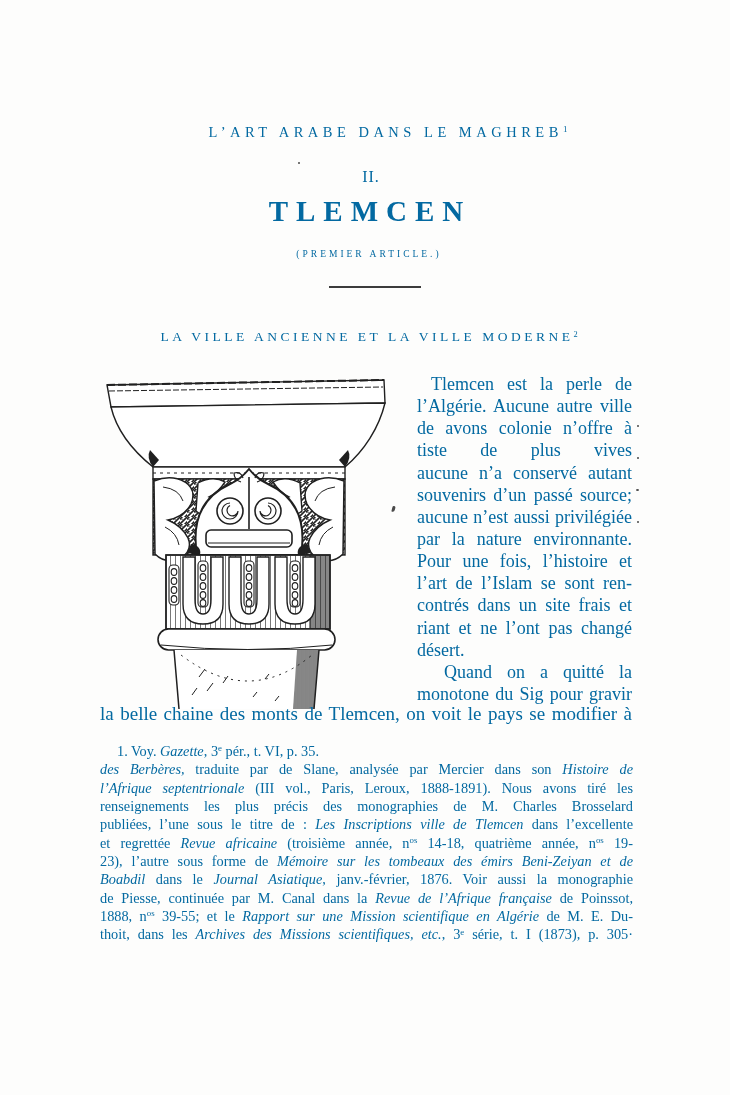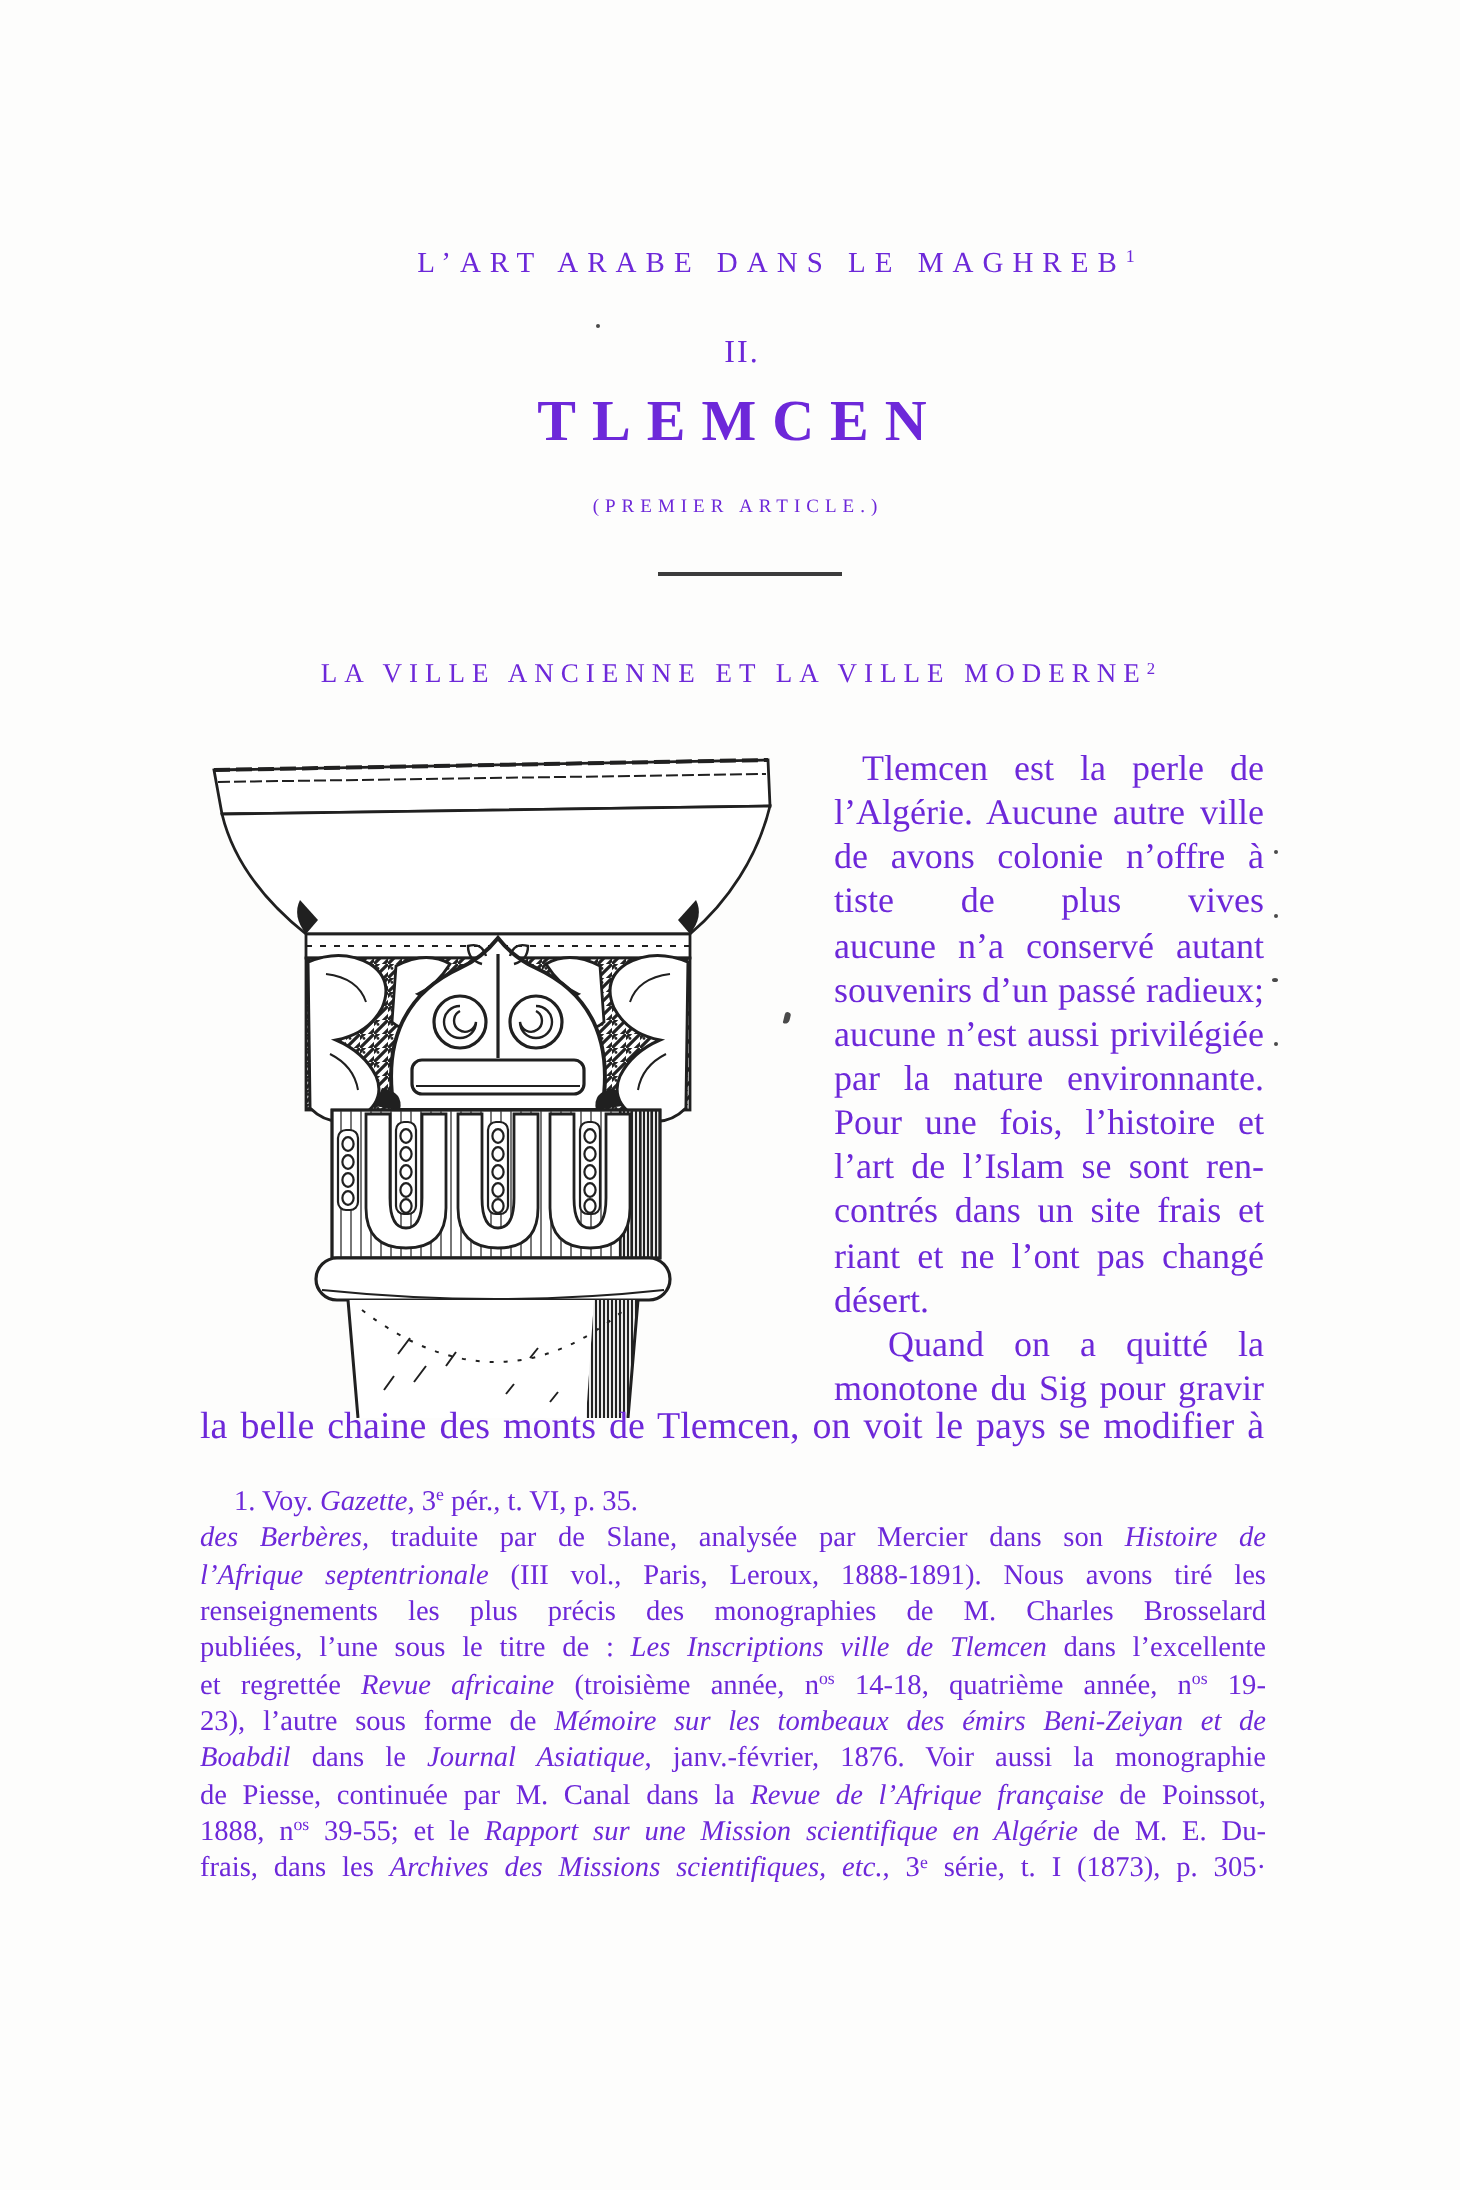--- a/index.html
+++ b/index.html
@@ -1,18 +1,18 @@
 <!DOCTYPE html>
 <html><head>
 <meta charset="utf-8">
 <style>
   html,body{margin:0;padding:0;background:#e8e8e8;}
   .page{
     position:relative;width:730px;height:1095px;margin:0 auto;
-    background:#fdfdfc;color:#6d28d9;overflow:hidden;
+    background:#fdfdfc;color:#0369a1;overflow:hidden;
     font-family:"Liberation Serif","DejaVu Serif",serif;
   }
   .abs{position:absolute;}
   .center{position:absolute;text-align:center;}
   .header-line{top:124px;left:38px;width:700px;font-size:14.5px;letter-spacing:4.5px;}
   .numeral{top:168px;left:6px;width:730px;font-size:16px;letter-spacing:1px;}
   .art-title{top:195px;left:12px;width:716px;font-size:29px;letter-spacing:8px;font-weight:700;}
   .art-subtitle{top:249px;left:2px;width:734px;font-size:9.5px;letter-spacing:3px;}
   .rule{top:286px;left:329px;width:92px;height:2px;background:#3c3c3c;}
   .section-heading{top:329px;left:4px;width:730px;font-size:13.5px;letter-spacing:3.5px;}
@@ -156,21 +156,21 @@
       </g>
     </svg>
   </div>
 
   <div class="abs col-text">
       <div class="tline ind1"><span>Tlemcen est la perle de</span></div>
       <div class="tline"><span>l’Algérie. Aucune autre ville</span></div>
       <div class="tline"><span>de avons colonie n’offre à l’ar-</span></div>
       <div class="tline"><span>tiste de plus vives jouissances;</span></div>
       <div class="tline"><span>aucune n’a conservé autant de</span></div>
-      <div class="tline"><span>souvenirs d’un passé radieux;</span></div>
+      <div class="tline"><span>souvenirs d’un passé source;</span></div>
       <div class="tline"><span>aucune n’est aussi privilégiée</span></div>
       <div class="tline"><span>par la nature environnante.</span></div>
       <div class="tline"><span>Pour une fois, l’histoire et</span></div>
       <div class="tline"><span>l’art de l’Islam se sont ren-</span></div>
       <div class="tline"><span>contrés dans un site frais et</span></div>
       <div class="tline"><span>riant et ne l’ont pas changé en</span></div>
       <div class="tline noj"><span>désert.</span></div>
       <div class="tline ind2"><span>Quand on a quitté la plaine</span></div>
       <div class="tline"><span>monotone du Sig pour gravir</span></div>
     </div>
@@ -183,21 +183,21 @@
       <div class="tline ind1 noj"><span>1. Voy. </span><span class="it">Gazette</span><span>, 3</span><span class="sup">e</span><span> pér., t. VI, p. 35.</span></div>
       <div class="tline"><span class="it">des Berbères,</span><span> traduite par de Slane, analysée par Mercier dans son </span><span class="it">Histoire de</span></div>
       <div class="tline"><span class="it">l’Afrique septentrionale</span><span> (III vol., Paris, Leroux, 1888-1891). Nous avons tiré les</span></div>
       <div class="tline"><span>renseignements les plus précis des monographies de M. Charles Brosselard</span></div>
       <div class="tline"><span>publiées, l’une sous le titre de : </span><span class="it">Les Inscriptions ville de Tlemcen</span><span> dans l’excellente</span></div>
       <div class="tline"><span>et regrettée </span><span class="it">Revue africaine</span><span> (troisième année, n</span><span class="sup">os</span><span> 14-18, quatrième année, n</span><span class="sup">os</span><span> 19-</span></div>
       <div class="tline"><span>23), l’autre sous forme de </span><span class="it">Mémoire sur les tombeaux des émirs Beni-Zeiyan et de</span></div>
       <div class="tline"><span class="it">Boabdil</span><span> dans le </span><span class="it">Journal Asiatique</span><span>, janv.-février, 1876. Voir aussi la monographie</span></div>
       <div class="tline"><span>de Piesse, continuée par M. Canal dans la </span><span class="it">Revue de l’Afrique française</span><span> de Poinssot,</span></div>
       <div class="tline"><span>1888, n</span><span class="sup">os</span><span> 39-55; et le </span><span class="it">Rapport sur une Mission scientifique en Algérie</span><span> de M. E. Du-</span></div>
-      <div class="tline"><span>frais, dans les </span><span class="it">Archives des Missions scientifiques, etc.</span><span>, 3</span><span class="sup">e</span><span> série, t. I (1873), p. 305·</span></div>
+      <div class="tline"><span>thoit, dans les </span><span class="it">Archives des Missions scientifiques, etc.</span><span>, 3</span><span class="sup">e</span><span> série, t. I (1873), p. 305·</span></div>
     </div>
 
   <div class="speck dot2" style="left:298px;top:162px;"></div>
   <div class="speck comma" style="left:392px;top:506px;"></div>
   <div class="speck dot2" style="left:637px;top:425px;"></div>
   <div class="speck dot2" style="left:637px;top:457px;"></div>
   <div class="speck dot3" style="left:636px;top:489px;"></div>
   <div class="speck dot2" style="left:637px;top:521px;"></div>
 
 </div>

